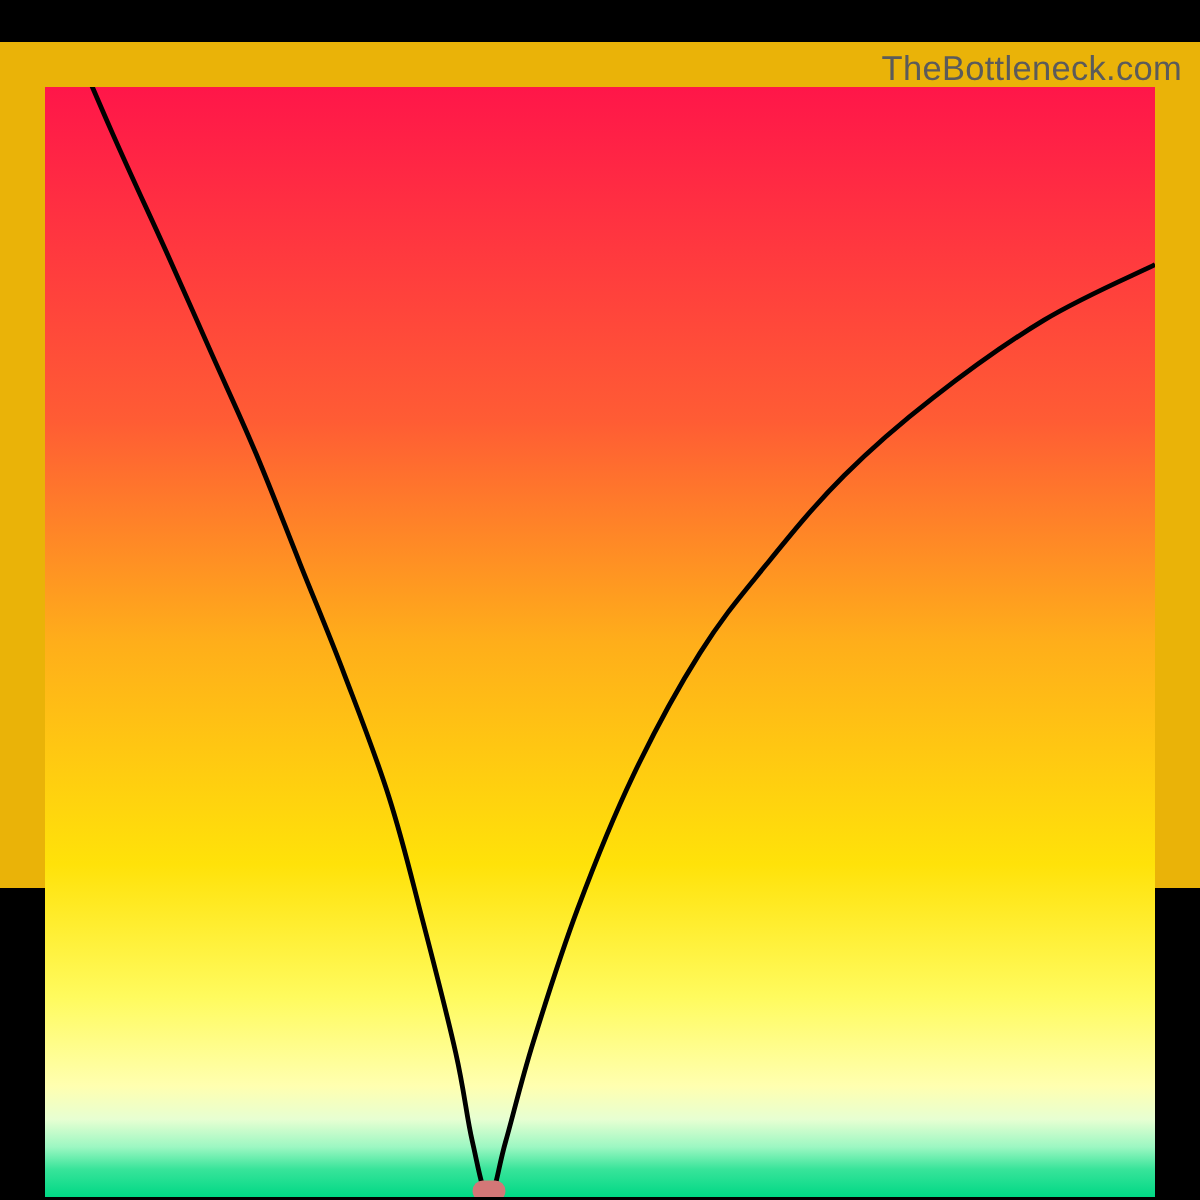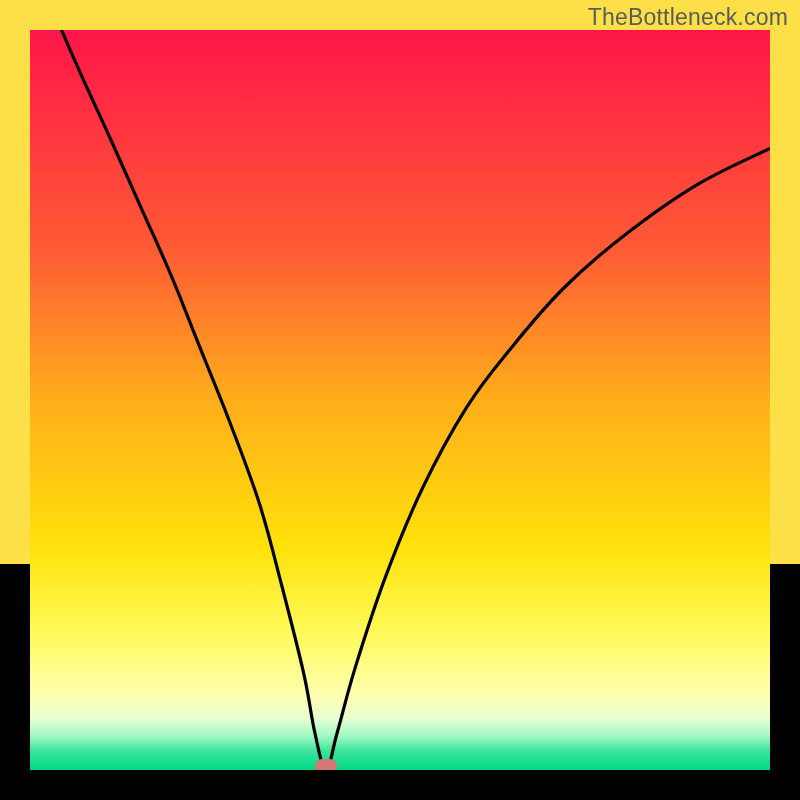--- a/index.html
+++ b/index.html
@@ -8,21 +8,22 @@
     width: 800px;
     height: 800px;
     background: #000;
     overflow: hidden;
     font-family: Arial, Helvetica, sans-serif;
   }
   .frame {
     position: relative;
     width: 800px;
     height: 564px;
-    background: #fde047;
+    background: #eab308;
+    margin-top: 28px;
   }
   .watermark {
     position: absolute;
     top: 4px;
     right: 12px;
     color: #5b5b5b;
     font-size: 23px;
     letter-spacing: 0.2px;
     font-weight: 400;
     z-index: 20;

